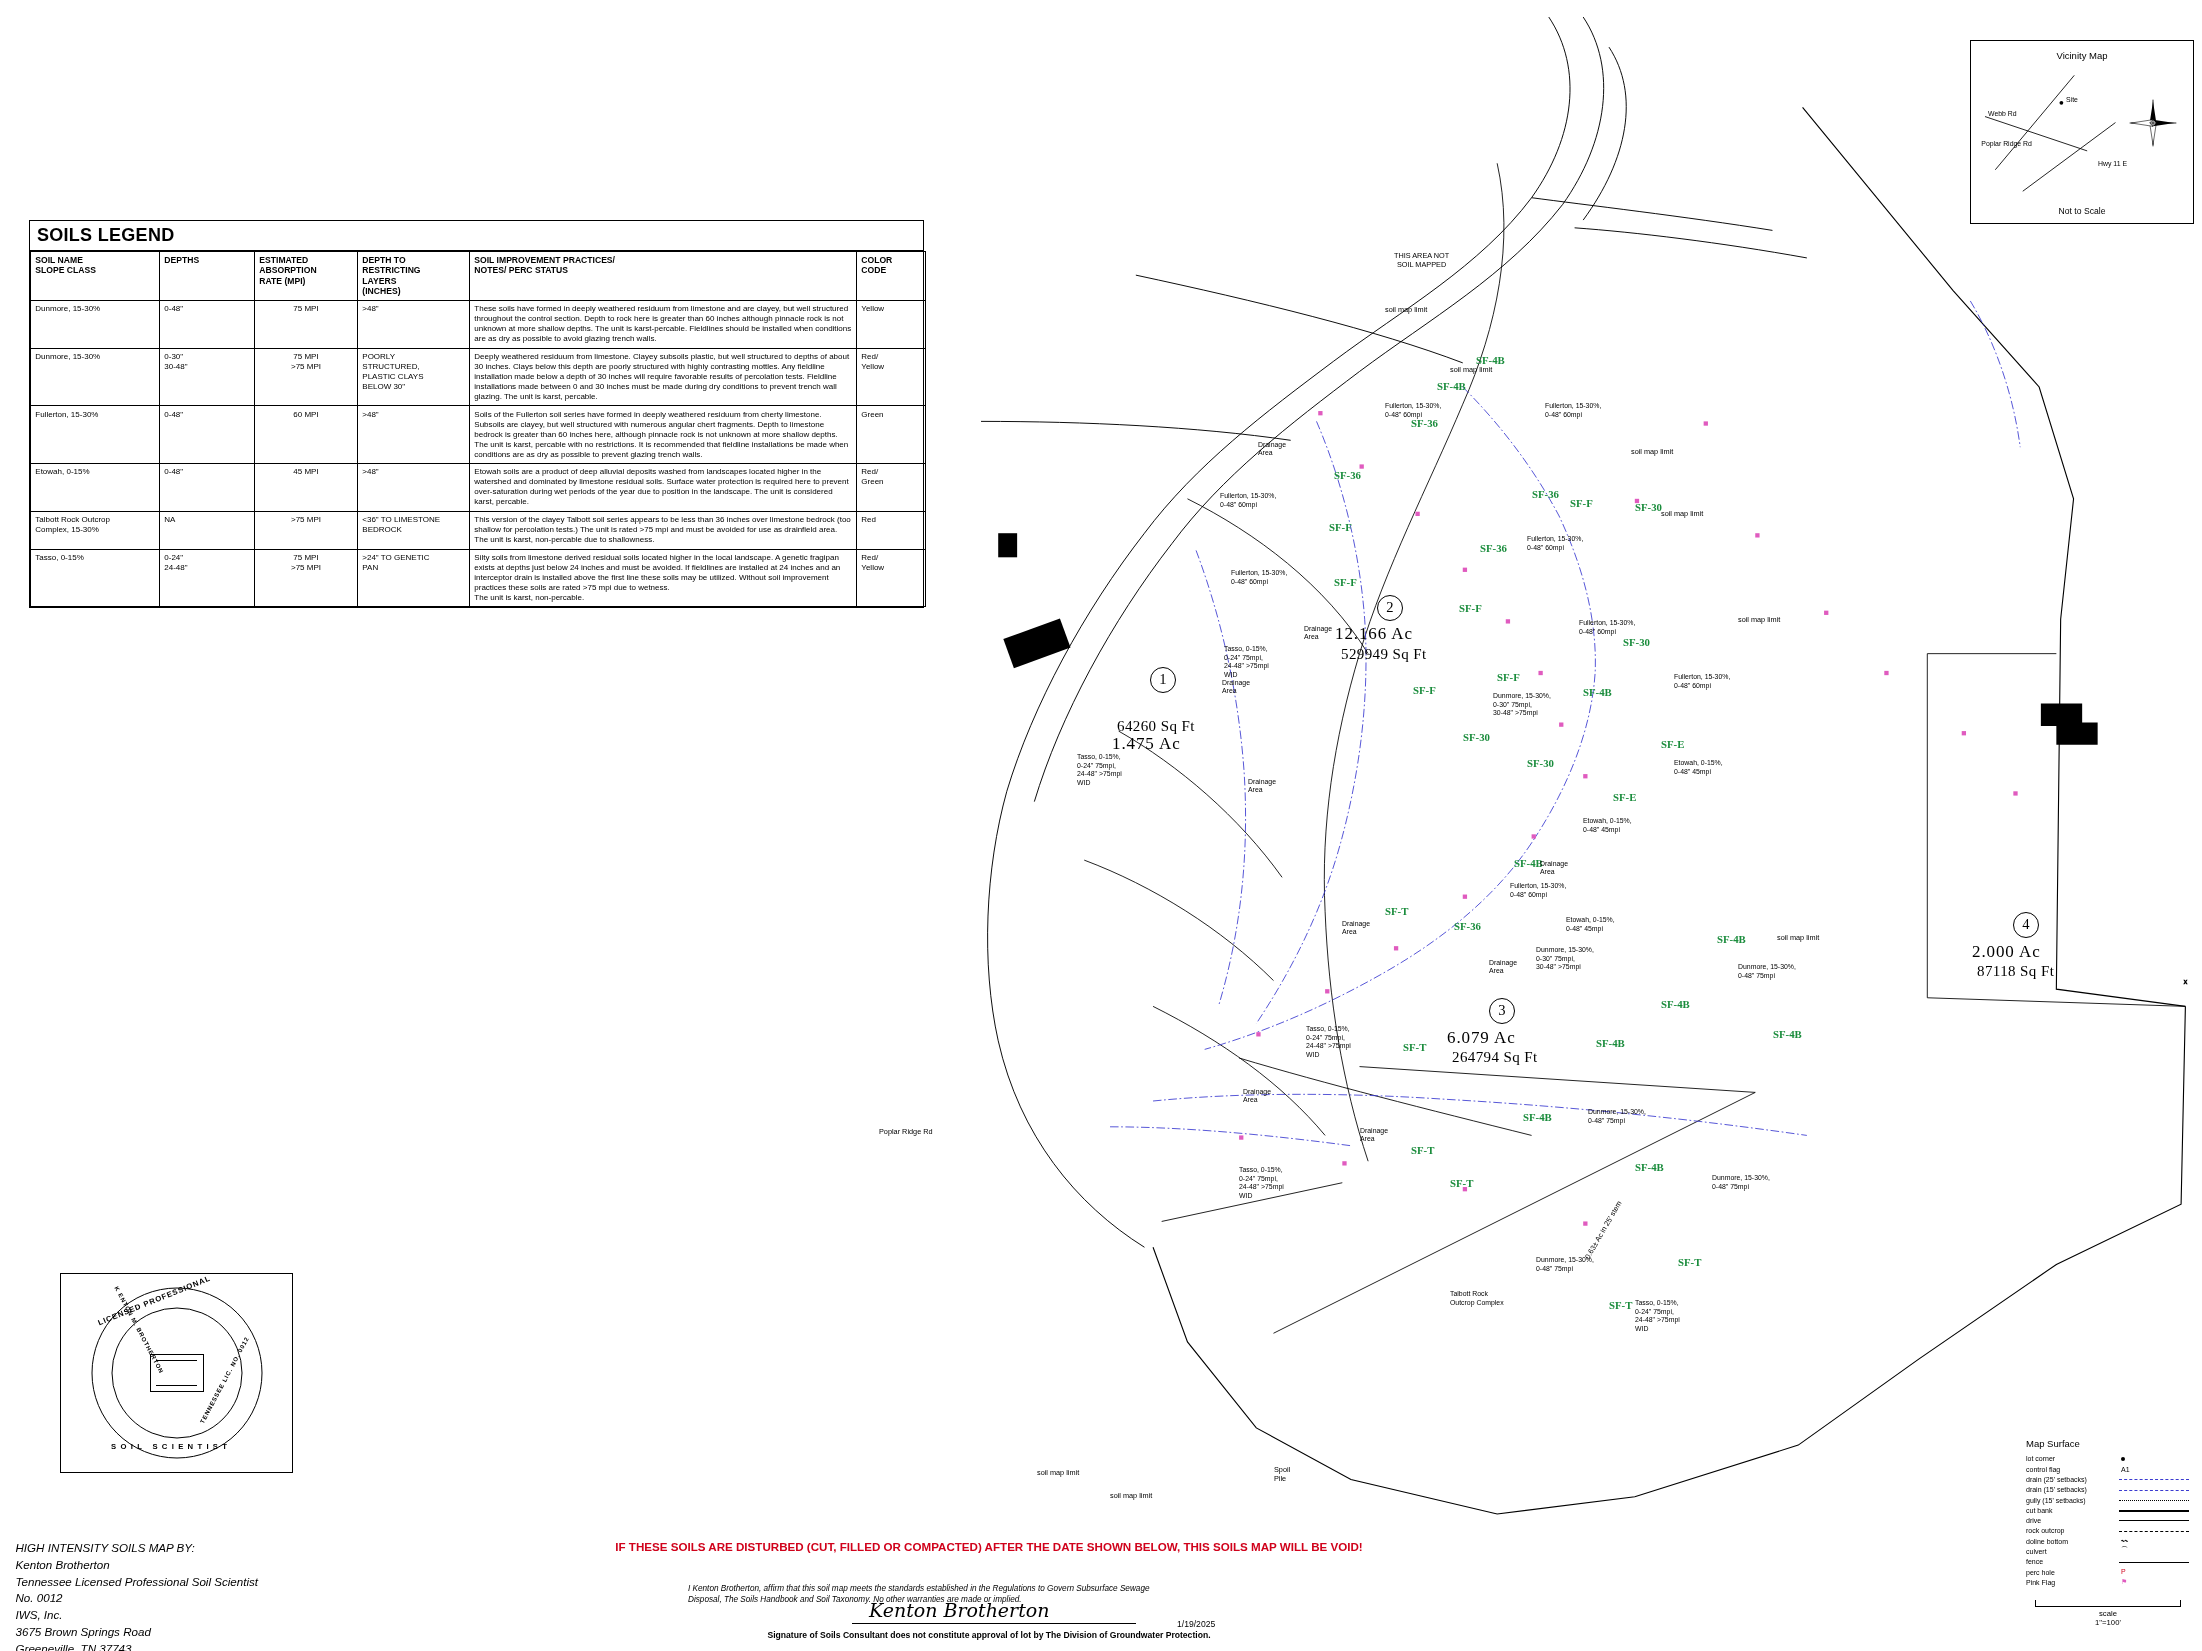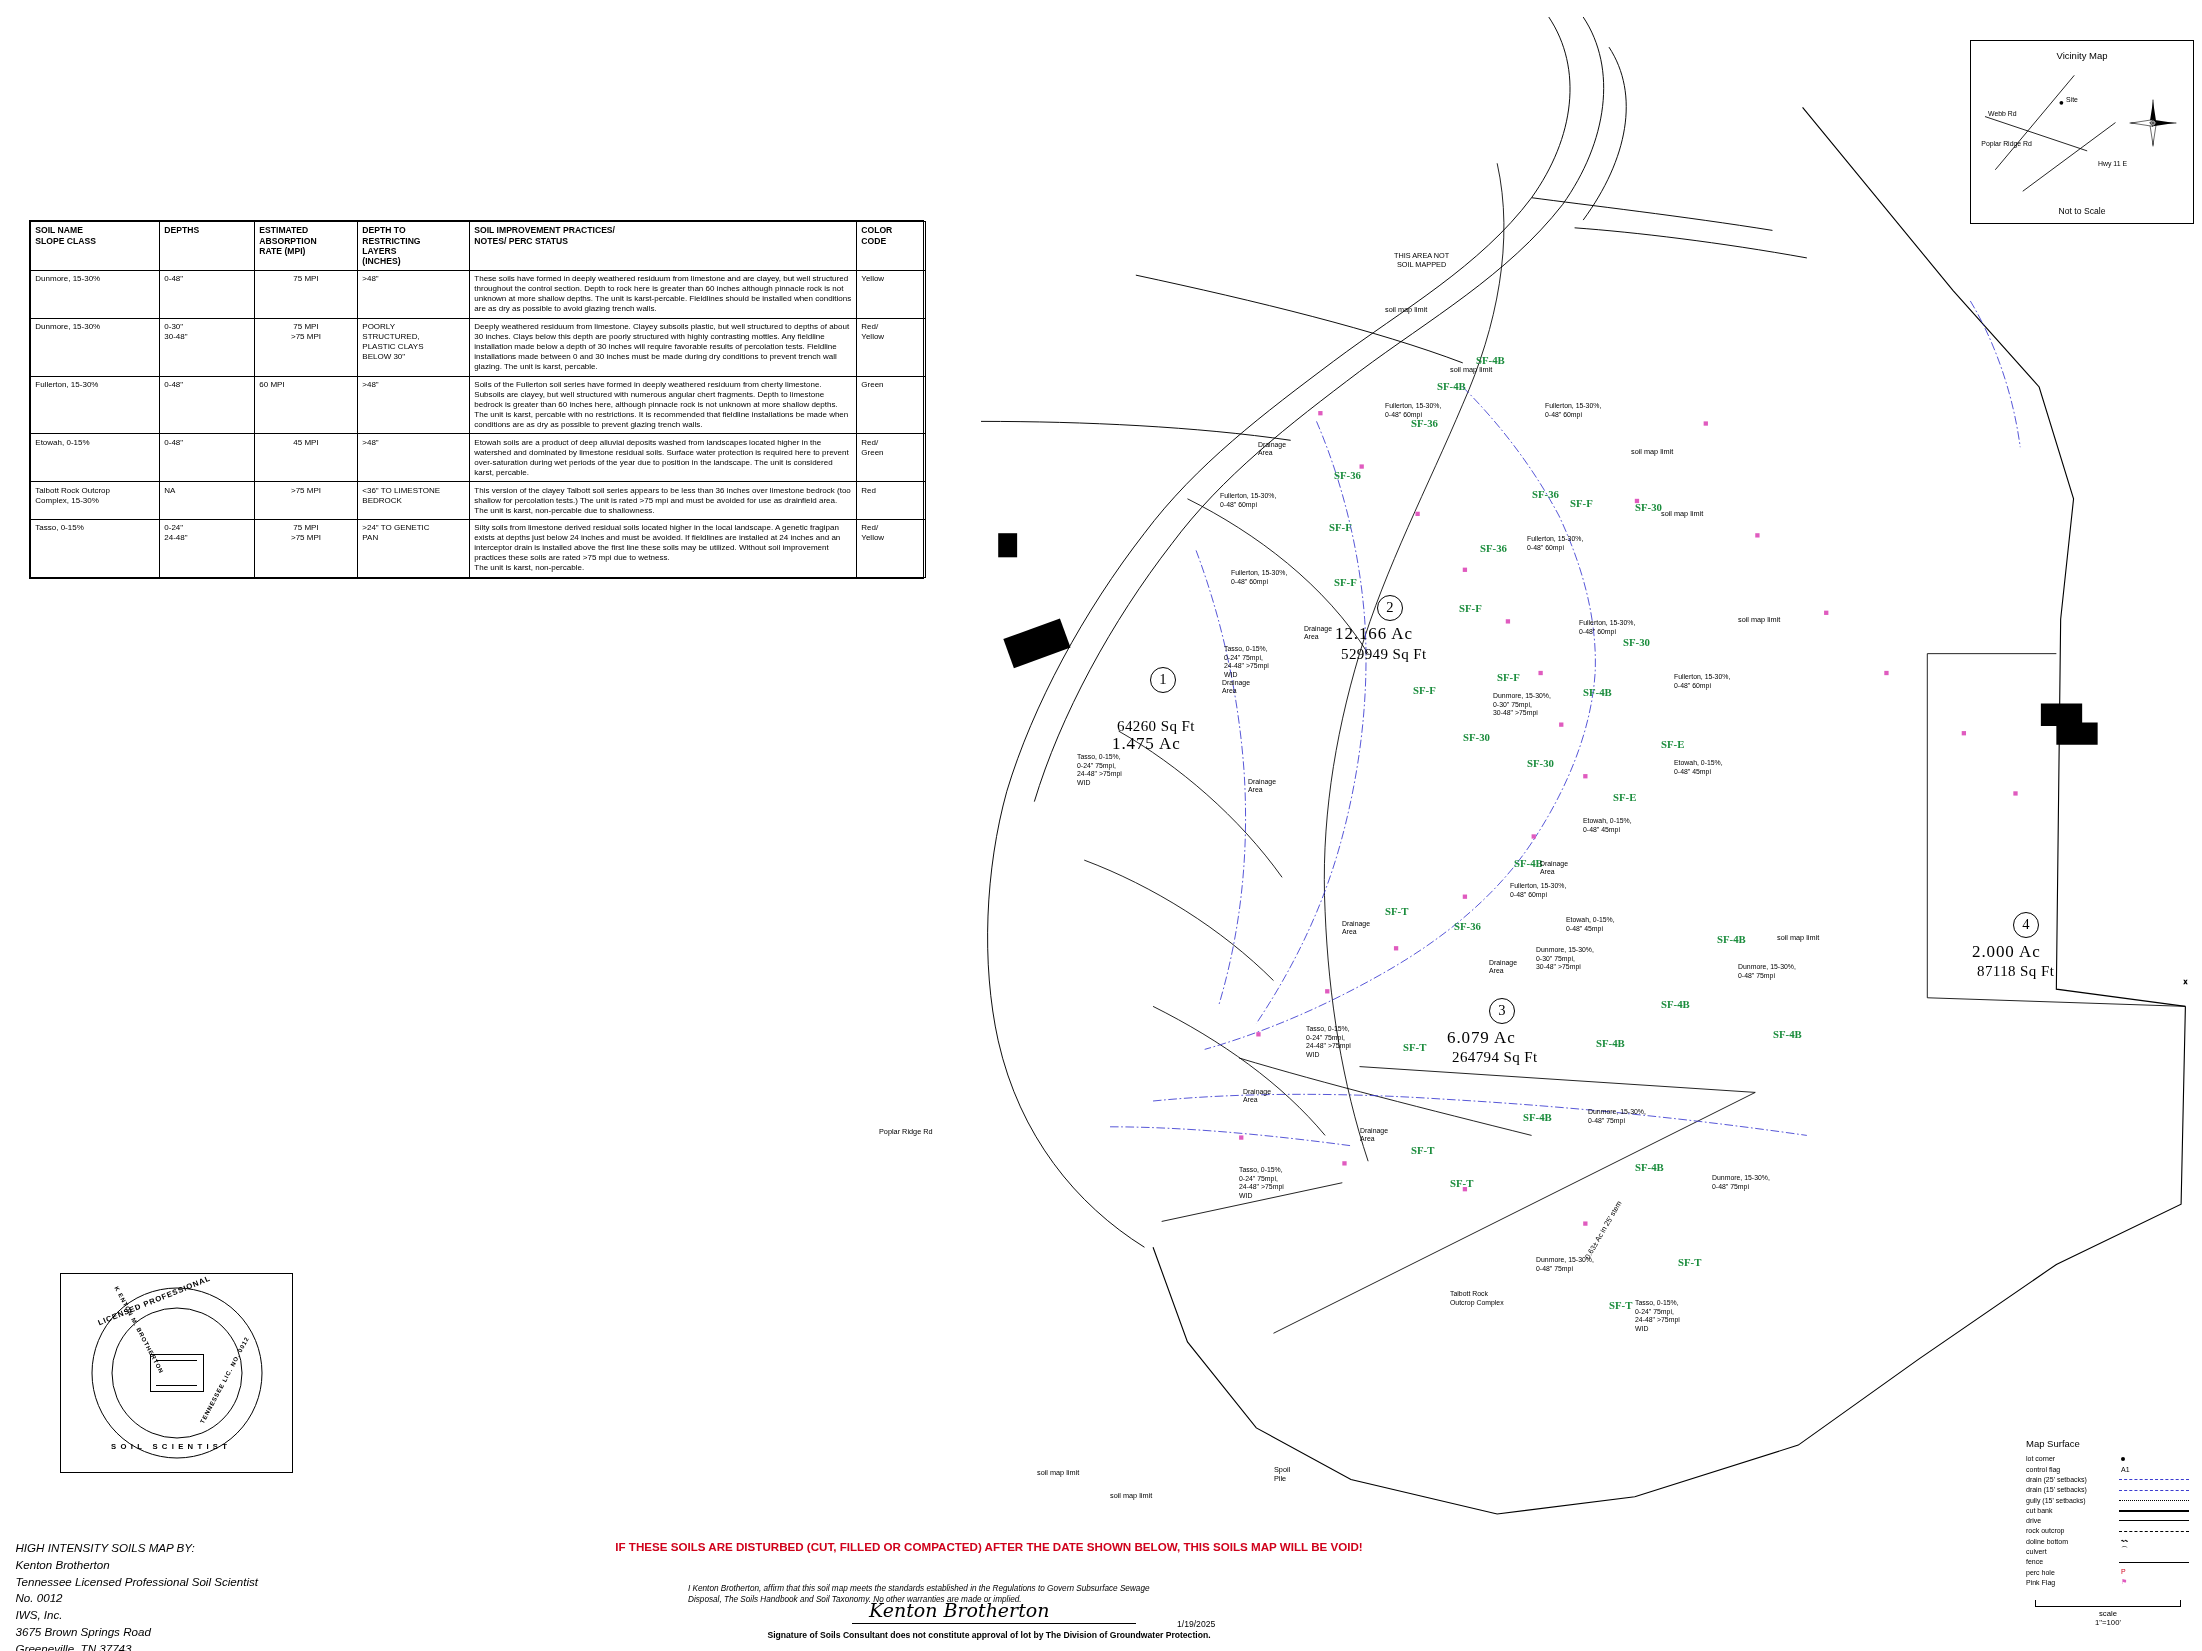--- a/index.html
+++ b/index.html
@@ -57,20 +57,21 @@
   .sqft{position:absolute;font-family:"Liberation Serif",serif;font-size:15px;letter-spacing:0.4px;}
   .sfl{position:absolute;color:#1a8c3c;font-size:10.8px;font-weight:bold;font-family:"Liberation Serif",serif;white-space:nowrap;}
   .soilnote{position:absolute;font-size:6.9px;line-height:1.25;white-space:pre-line;}
   .drain{position:absolute;font-size:6.9px;line-height:1.2;white-space:pre-line;}
   .maplbl{position:absolute;font-size:7.3px;white-space:pre-line;}
 </style>
 </head>
 <body>
 
 <div id="soils-legend" class="abs">
+  <div class="title">SOILS LEGEND</div>
   <table class="legend">
     <colgroup>
         <col class="c1">
         <col class="c2">
         <col class="c3">
         <col class="c4">
         <col class="c5">
         <col class="c6">
       </colgroup>
     <thead>
@@ -110,21 +111,21 @@
 STRUCTURED,
 PLASTIC CLAYS
 BELOW 30"</td>
         <td class="nowrapline">Deeply weathered residuum from limestone.  Clayey subsoils plastic, but well structured to depths of about 30 inches.  Clays below this depth are poorly structured with highly contrasting mottles.  Any fieldline installation made below a depth of 30 inches will require favorable results of percolation tests.  Fieldline installations made between 0 and 30 inches must be made during dry conditions to prevent trench wall glazing.  The unit is karst, percable.</td>
         <td class="nowrapline">Red/
 Yellow</td>
       </tr>
       <tr>
         <td class="nowrapline">Fullerton, 15-30%</td>
         <td class="nowrapline">0-48"</td>
-        <td class="nowrapline" style="text-align:left">60 MPI</td>
+        <td class="nowrapline" style="text-align:center">60 MPI</td>
         <td class="nowrapline">&gt;48"</td>
         <td class="nowrapline">Soils of the Fullerton soil series have formed in deeply weathered residuum from cherty limestone.  Subsoils are clayey, but well structured with numerous angular chert fragments.  Depth to limestone bedrock is greater than 60 inches here, although pinnacle rock is not unknown at more shallow depths.  The unit is karst, percable with no restrictions.  It is recommended that fieldline installations be made when conditions are as dry as possible to prevent glazing trench walls.</td>
         <td class="nowrapline">Green</td>
       </tr>
       <tr>
         <td class="nowrapline">Etowah, 0-15%</td>
         <td class="nowrapline">0-48"</td>
         <td class="nowrapline" style="text-align:center">45 MPI</td>
         <td class="nowrapline">&gt;48"</td>
         <td class="nowrapline">Etowah soils are a product of deep alluvial deposits washed from landscapes located higher in the watershed and dominated by limestone residual soils.  Surface water protection is required here to prevent over-saturation during wet periods of the year due to position in the landscape.  The unit is considered karst, percable.</td>

